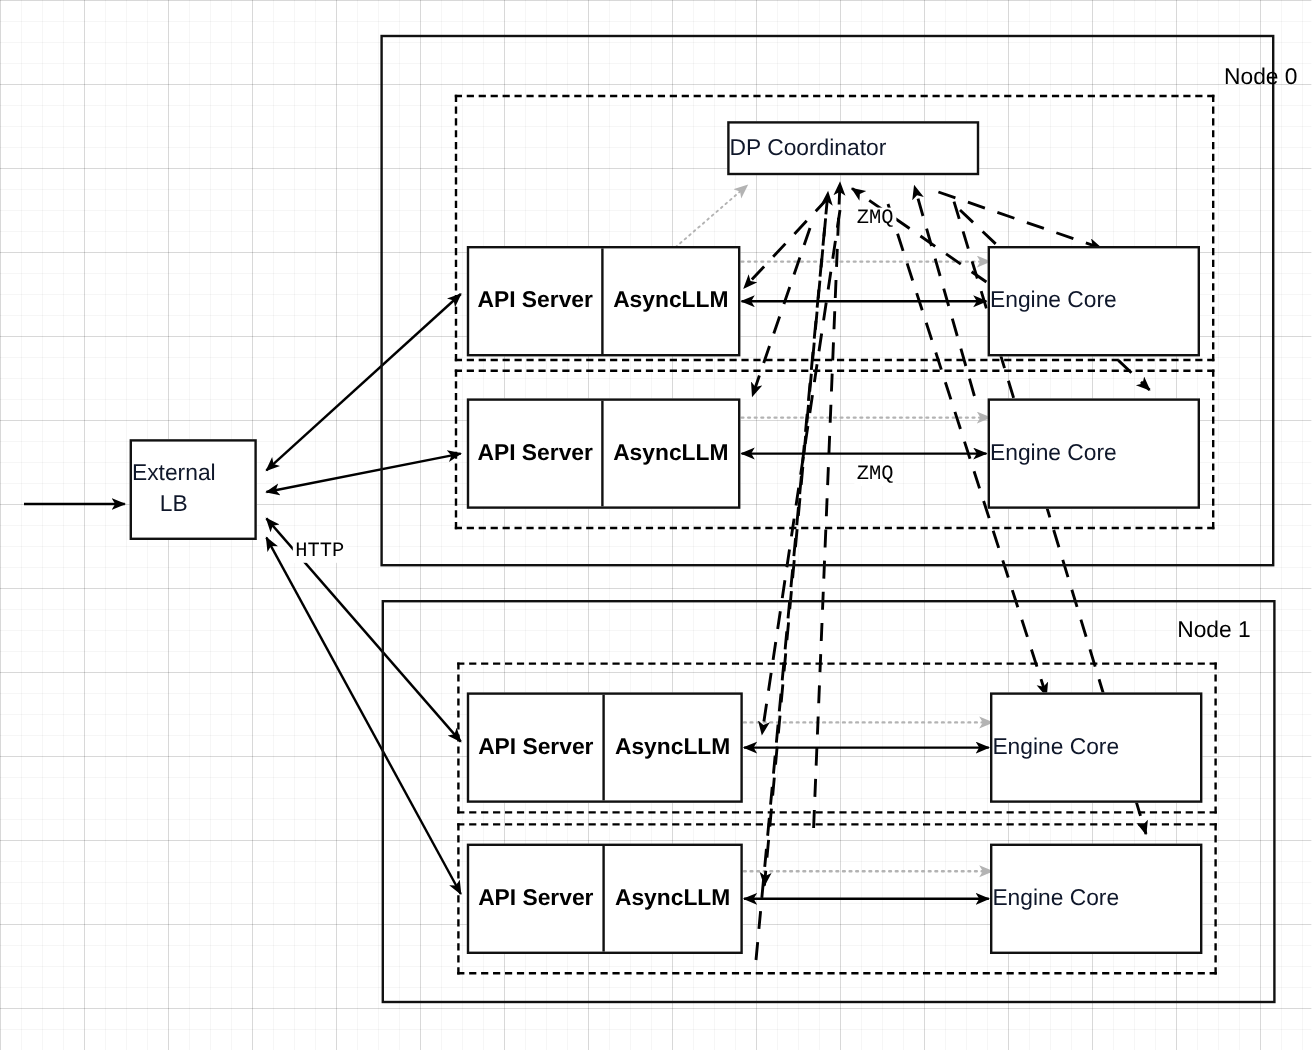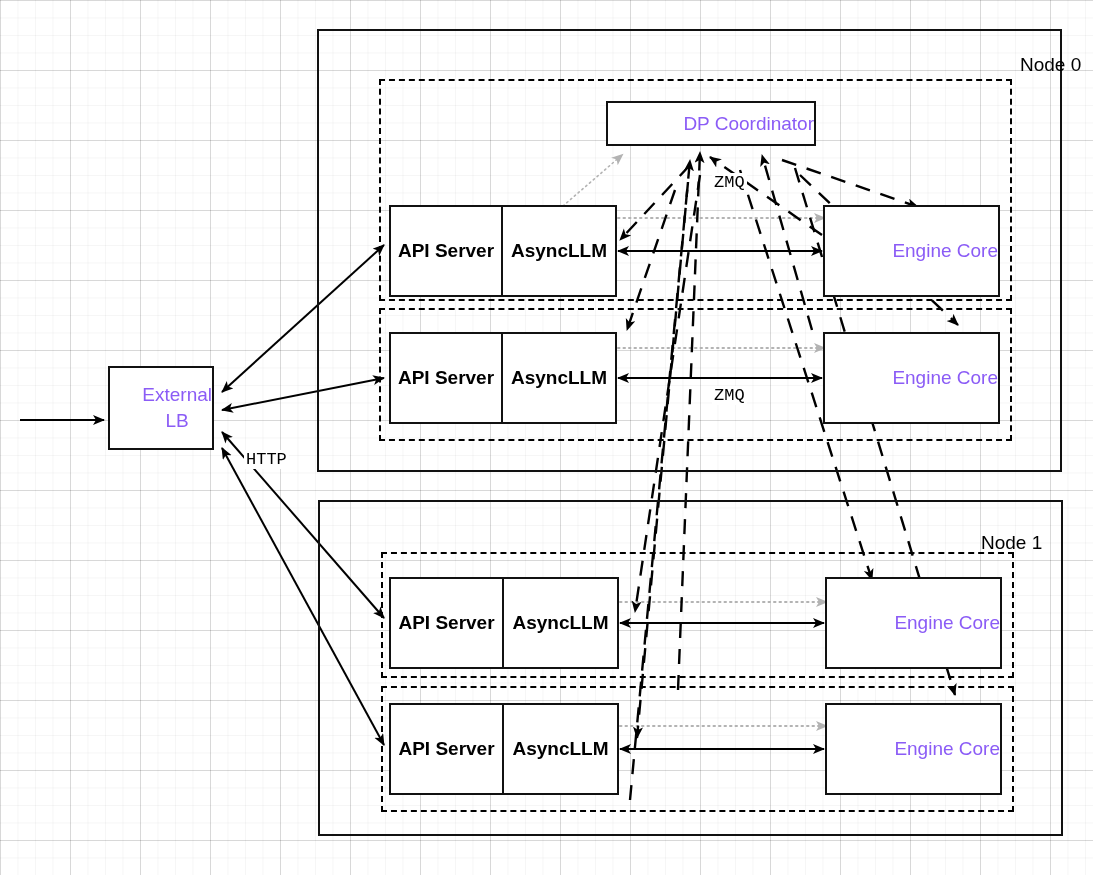--- a/index.html
+++ b/index.html
@@ -78,23 +78,23 @@
   .unit .half.right {
     flex: 1 1 auto;
   }
   .plain-box {
     position: absolute;
     border: 2px solid #111111;
     box-sizing: border-box;
     background: #ffffff;
     display: flex;
     align-items: center;
-    justify-content: flex-end;
+    justify-content: flex-start;
     font-size: 19px;
-    color: #8b5cf6;
+    color: #0f172a;
     text-align: center;
     line-height: 1.35;
     white-space: pre-line;
   }
   .edge-label {
     position: absolute;
     font-size: 17px;
     color: #000000;
     background: #ffffff;
     padding: 0 2px;
@@ -204,21 +204,21 @@
     <div class="half right">AsyncLLM</div>
   </div>
 
   <div class="plain-box" style="left:823px; top:332px; width:177px; height:92px;">
     <span>Engine Core</span>
   </div>
 
   <div class="edge-label" style="left:712px; top:386px;">ZMQ</div>
 
   <div class="node-box" style="left:318px; top:500px; width:745px; height:336px;"></div>
-  <div class="node-label" style="left:981px; top:532px;">Node 1</div>
+  <div class="node-label" style="left:981px; top:515px;">Node 1</div>
 
   <div class="dash-group" style="left:381px; top:552px; width:633px; height:126px;"></div>
 
   <div class="unit" style="left:389px; top:577px; width:230px; height:92px;">
     <div class="half left">API Server</div>
     <div class="half right">AsyncLLM</div>
   </div>
 
   <div class="plain-box" style="left:825px; top:577px; width:177px; height:92px;">
     <span>Engine Core</span>

